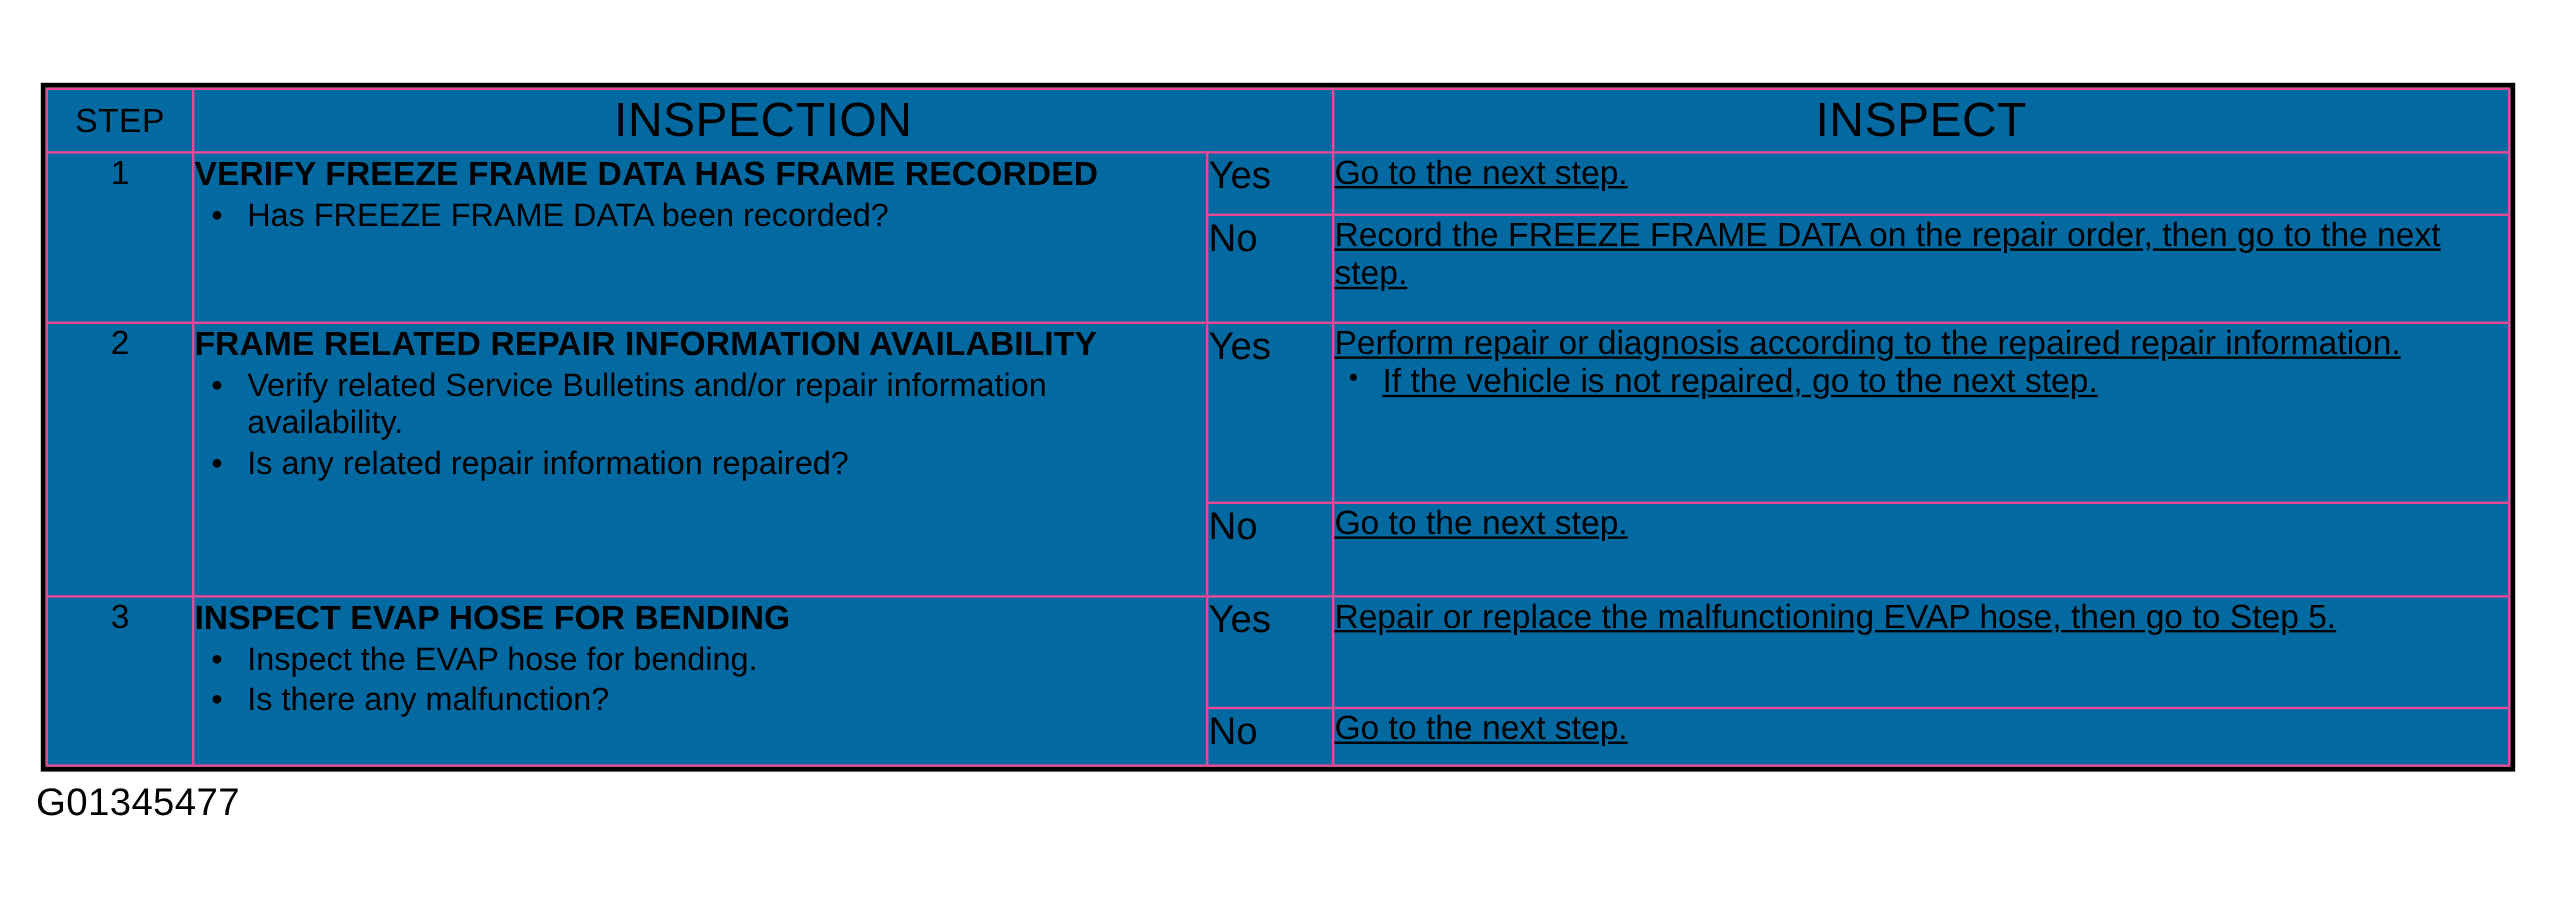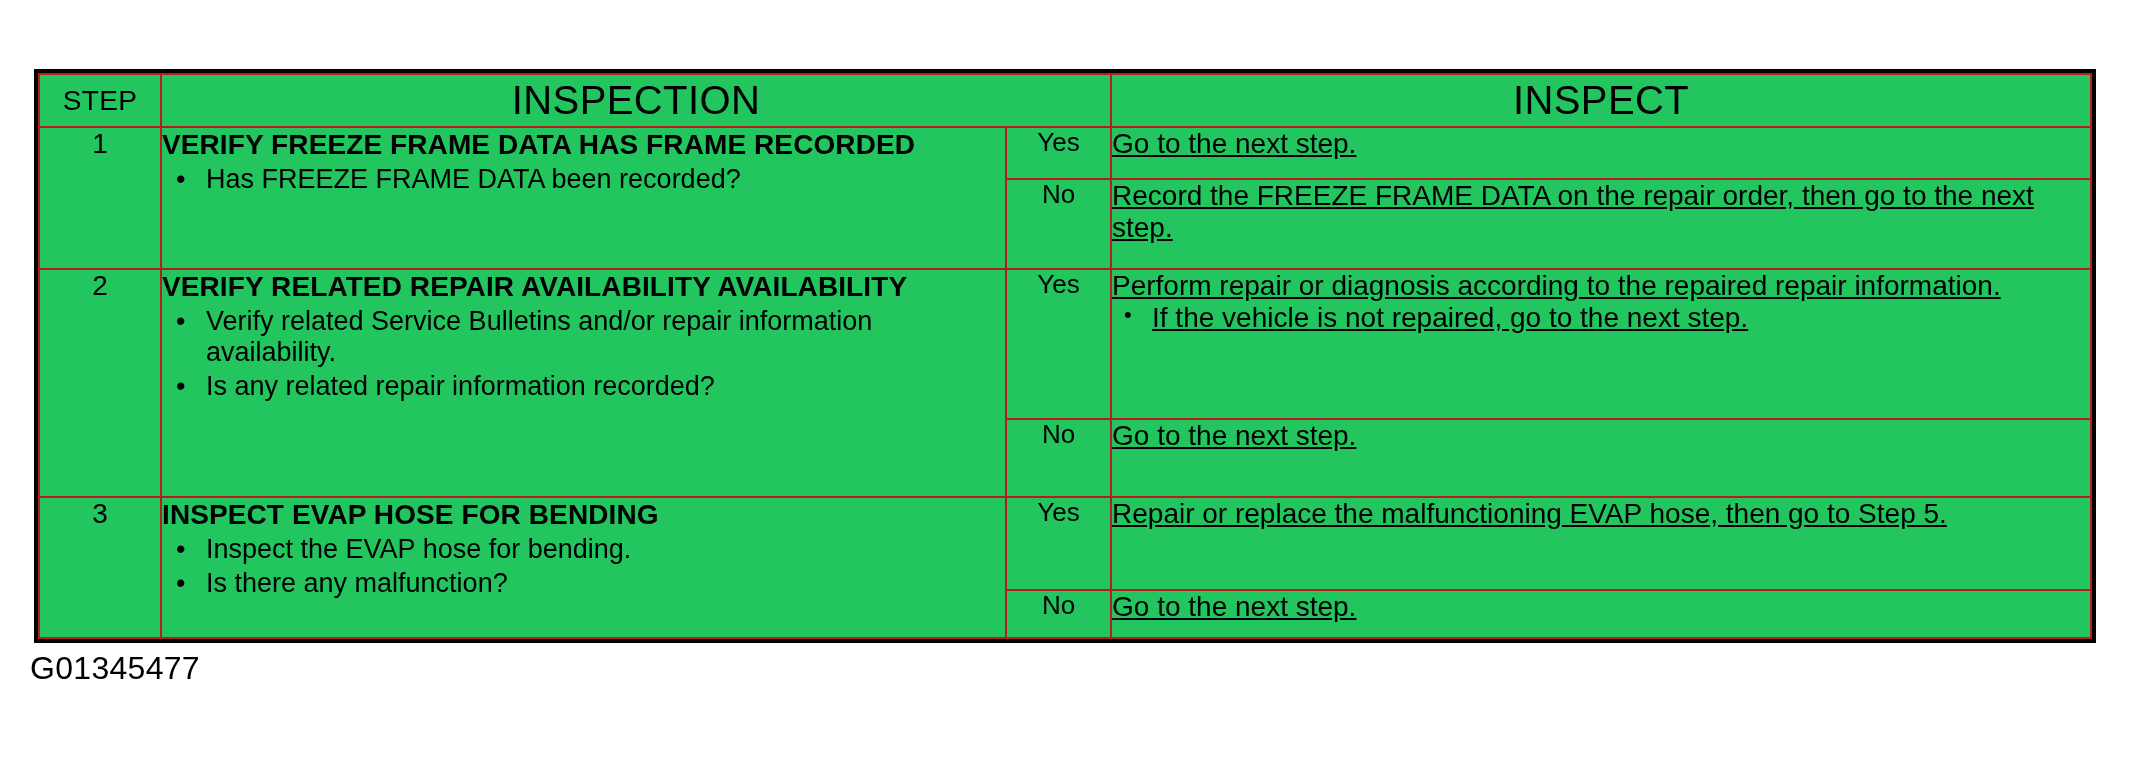--- a/index.html
+++ b/index.html
@@ -28,24 +28,24 @@
     left: 38px;
     top: 73px;
     width: 2052px;
     border-collapse: collapse;
     table-layout: fixed;
     background: #ffffff;
   }
 
   .diag-table td,
   .diag-table th {
-    border: 2px solid #b91c1c;
+    border: 2px solid #ec4899;
     vertical-align: top;
     padding: 0;
-    background: #22c55e;
+    background: #0369a1;
   }
 
   
   .diag-table {
     outline: 4px solid #000000;
     outline-offset: 0px;
   }
 
   
   col.c-step      { width: 122px; }
@@ -98,22 +98,21 @@
   .insp-list li .bullet {
     position: absolute;
     left: 14px;
     top: 0px;
     font-size: 27px;
     line-height: 1.14;
   }
 
   
   .yn-cell {
-    text-align: center;
-    font-size: 26px;
+    font-size: 32px;
     padding-top: 7px;
     line-height: 1.15;
   }
 
   
   .act-cell {
     padding: 6px 10px 8px 10px;
     font-size: 28px;
     line-height: 1.16;
     text-decoration: underline;
@@ -200,29 +199,29 @@
       <tr>
         <td class="yn-cell h-r1n">No</td>
         <td class="act-cell h-r1n">
           <div class="act-line">Record the FREEZE FRAME DATA on the repair order, then go to the next step.</div>
         </td>
       </tr>
 
       <tr>
         <td class="step-num" rowspan="2">2</td>
         <td class="insp-cell" rowspan="2">
-          <div class="insp-title">VERIFY RELATED REPAIR AVAILABILITY AVAILABILITY</div>
+          <div class="insp-title">FRAME RELATED REPAIR INFORMATION AVAILABILITY</div>
           <ul class="insp-list">
             <li>
               <span class="bullet">•</span>
               <span>Verify related Service Bulletins and/or repair information availability.</span>
             </li>
             <li>
               <span class="bullet">•</span>
-              <span>Is any related repair information recorded?</span>
+              <span>Is any related repair information repaired?</span>
             </li>
           </ul>
         </td>
         <td class="yn-cell h-r2y">Yes</td>
         <td class="act-cell h-r2y">
           <div class="act-line">Perform repair or diagnosis according to the repaired repair information.</div>
           <ul class="act-list">
             <li>
               <span class="bullet">•</span>
               <span>If the vehicle is not repaired, go to the next step.</span>

